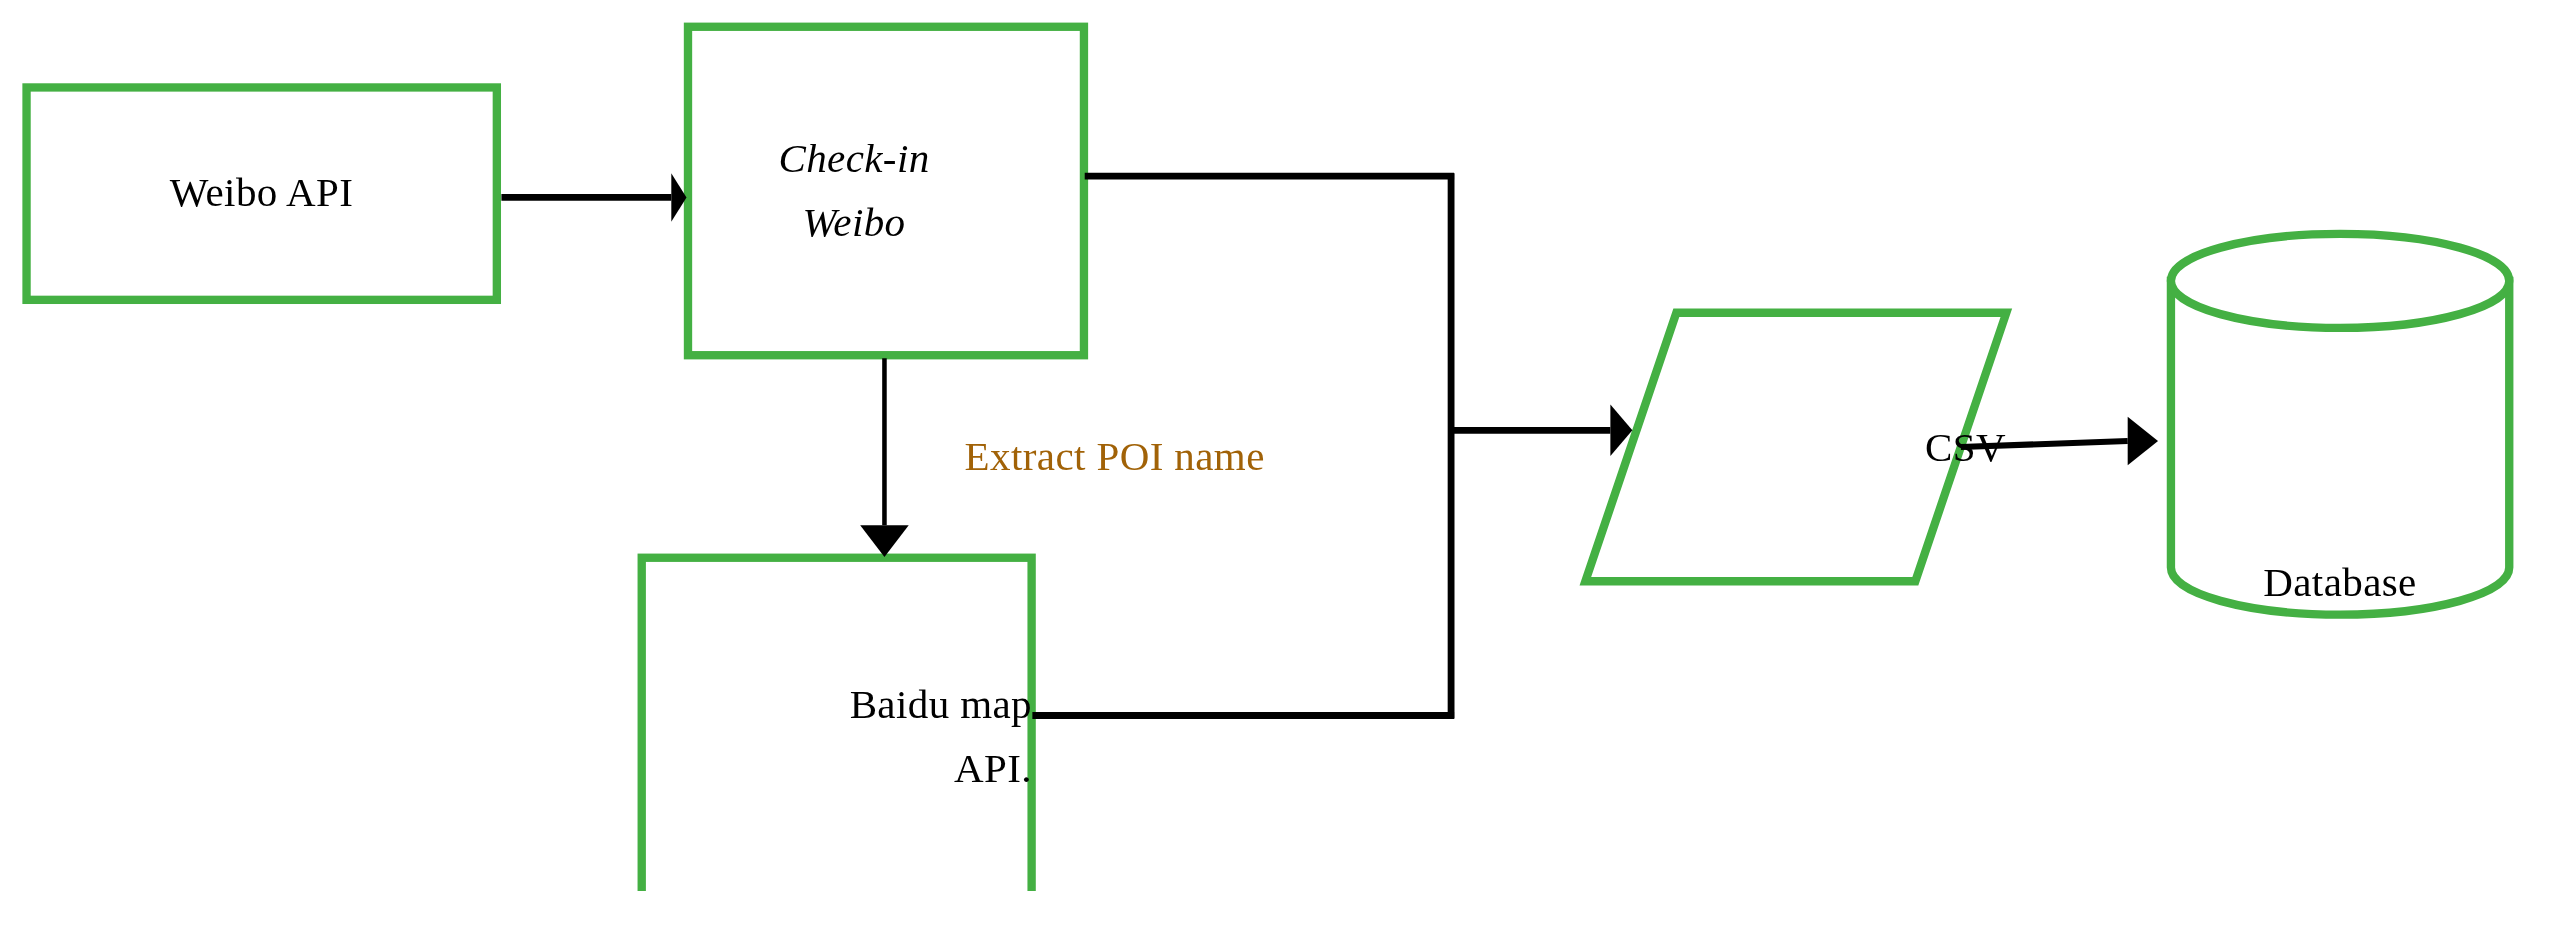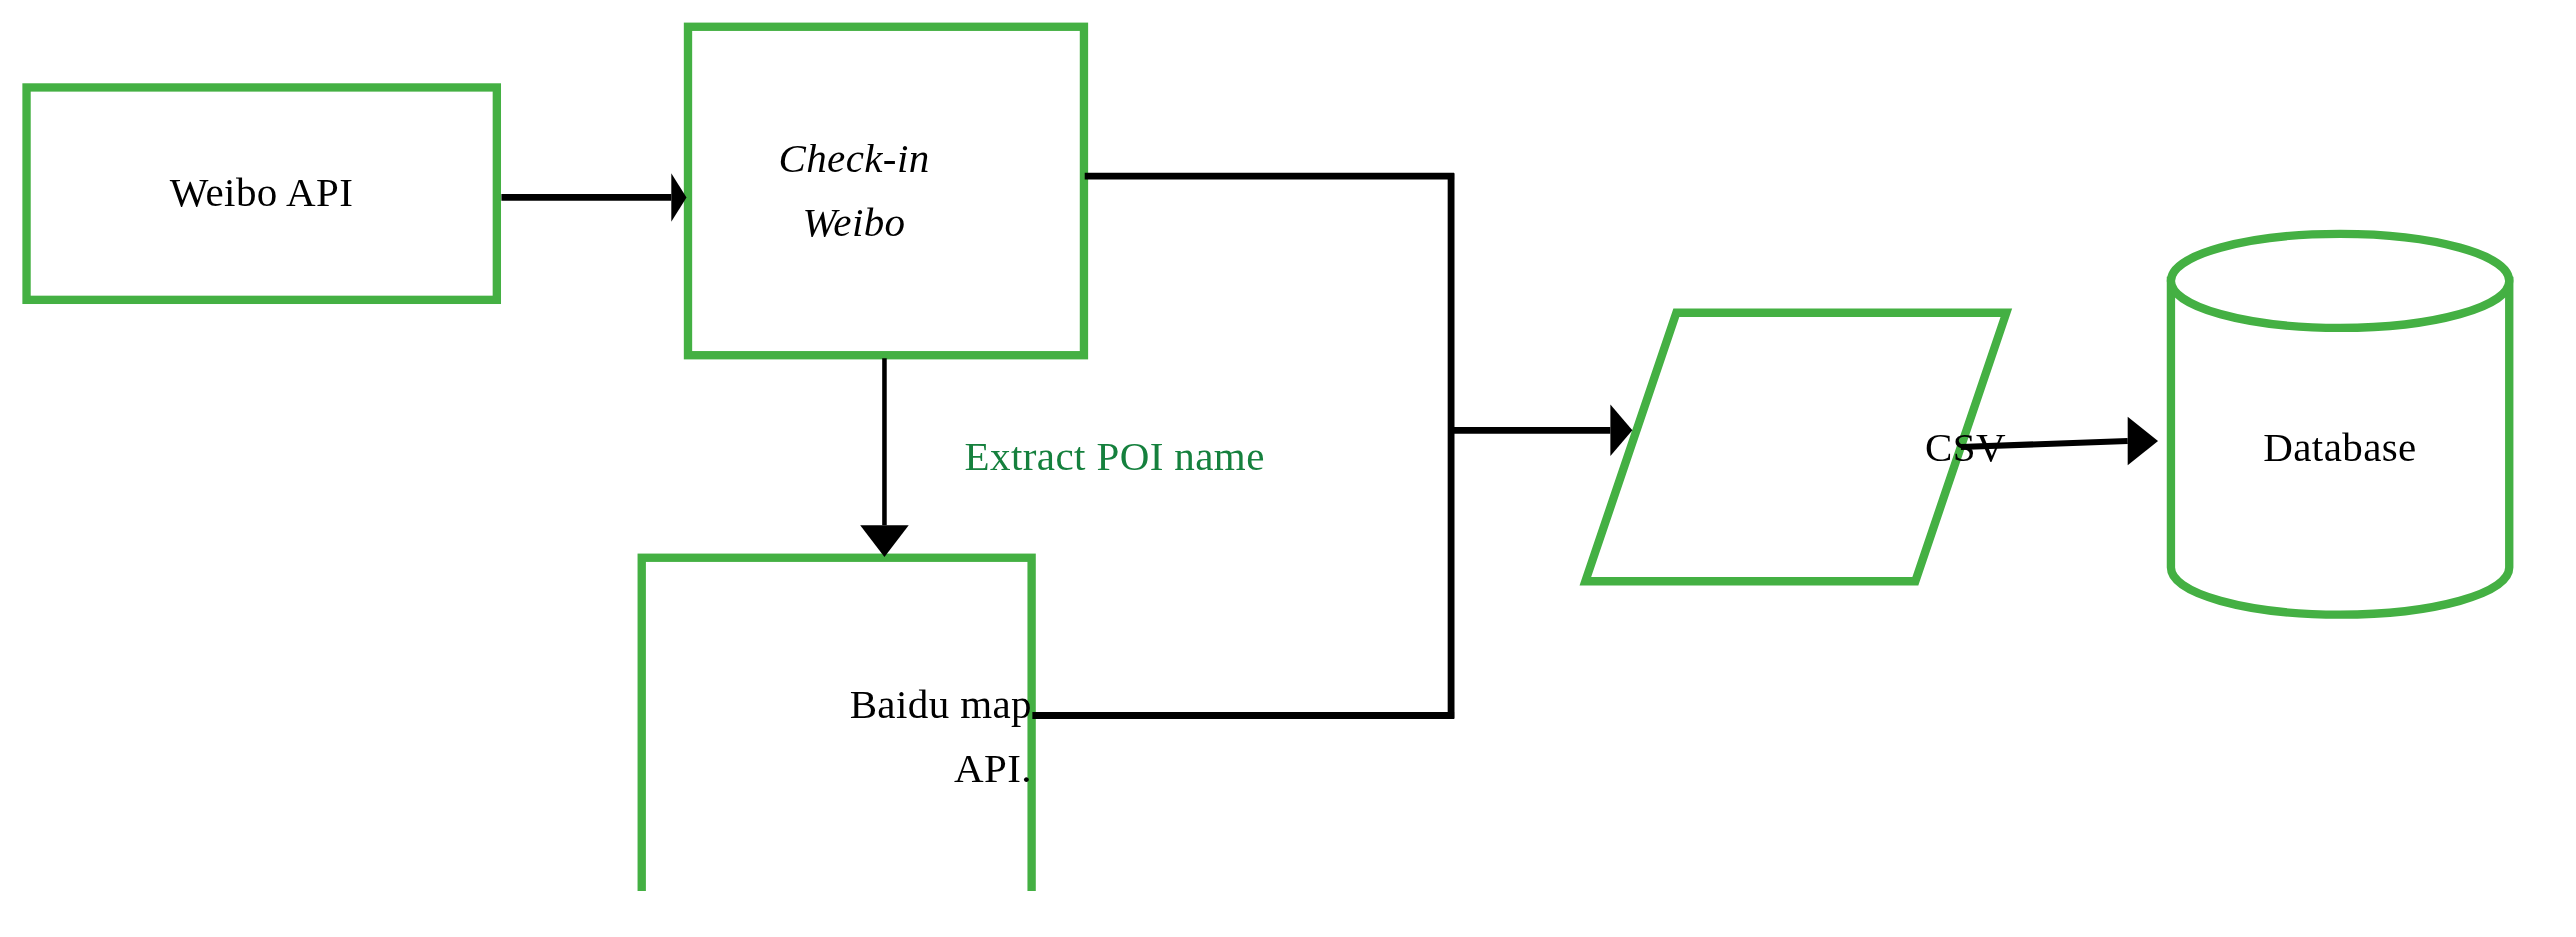--- a/index.html
+++ b/index.html
@@ -35,21 +35,21 @@
     color: #000000;
     font-family: "Liberation Serif", "DejaVu Serif", serif;
     font-size: 41px;
     line-height: 1.55;
     letter-spacing: 0.4px;
     pointer-events: none;
     white-space: pre;
   }
   .edge-label {
     position: absolute;
-    color: #15803d;
+    color: #a16207;
     font-family: "Liberation Serif", "DejaVu Serif", serif;
     font-size: 41px;
     line-height: 1.2;
     letter-spacing: 0.4px;
     white-space: pre;
   }
 </style>
 </head>
 <body>
 
@@ -121,21 +121,21 @@
 
   <div class="node-label" style="left:642px; top:558px; width:390px; height:358px;align-items:flex-end;">
     <span>Baidu map</span>
     <span>API.</span>
   </div>
 
   <div class="node-label" style="left:1585px; top:313px; width:421px; height:269px;align-items:flex-end;">
     <span>CSV</span>
   </div>
 
-  <div class="node-label" style="left:2171px; top:281px; width:338px; height:334px;">
+  <div class="node-label" style="left:2171px; top:281px; width:338px; height:334px;justify-content:flex-end;">
     <span>Database</span>
   </div>
 
   <div class="edge-label" style="left:922px; top:383px;">
     <span>Extract POI name</span>
   </div>
 
 </div>
 
 

